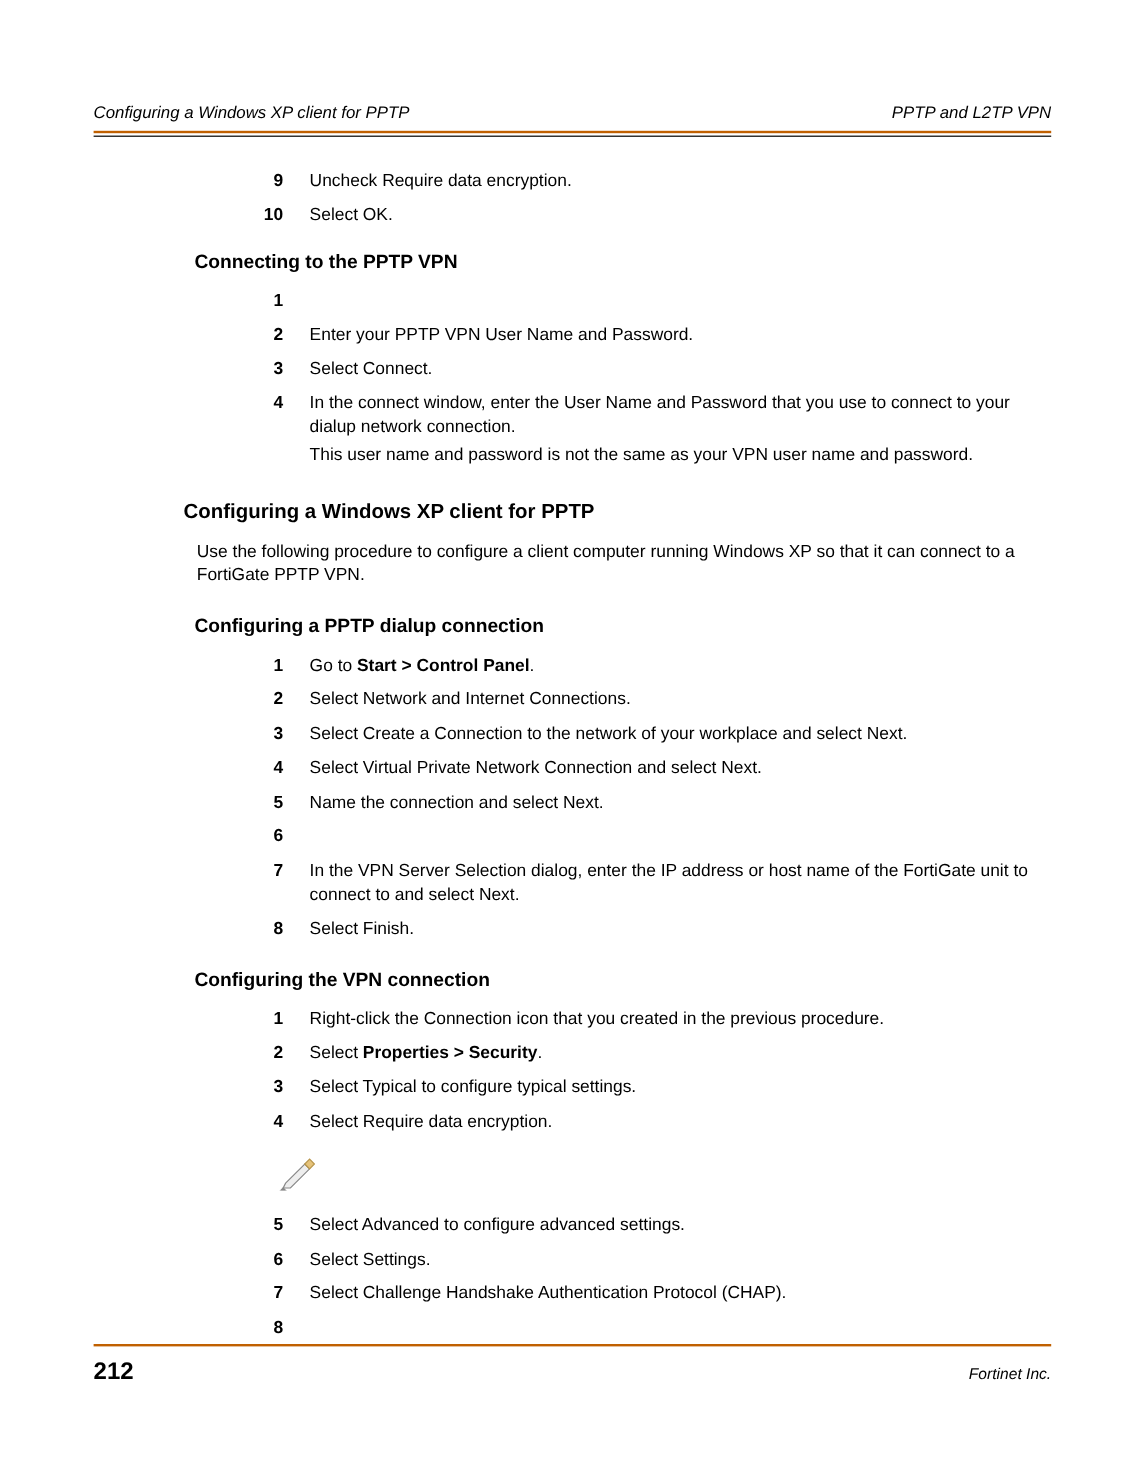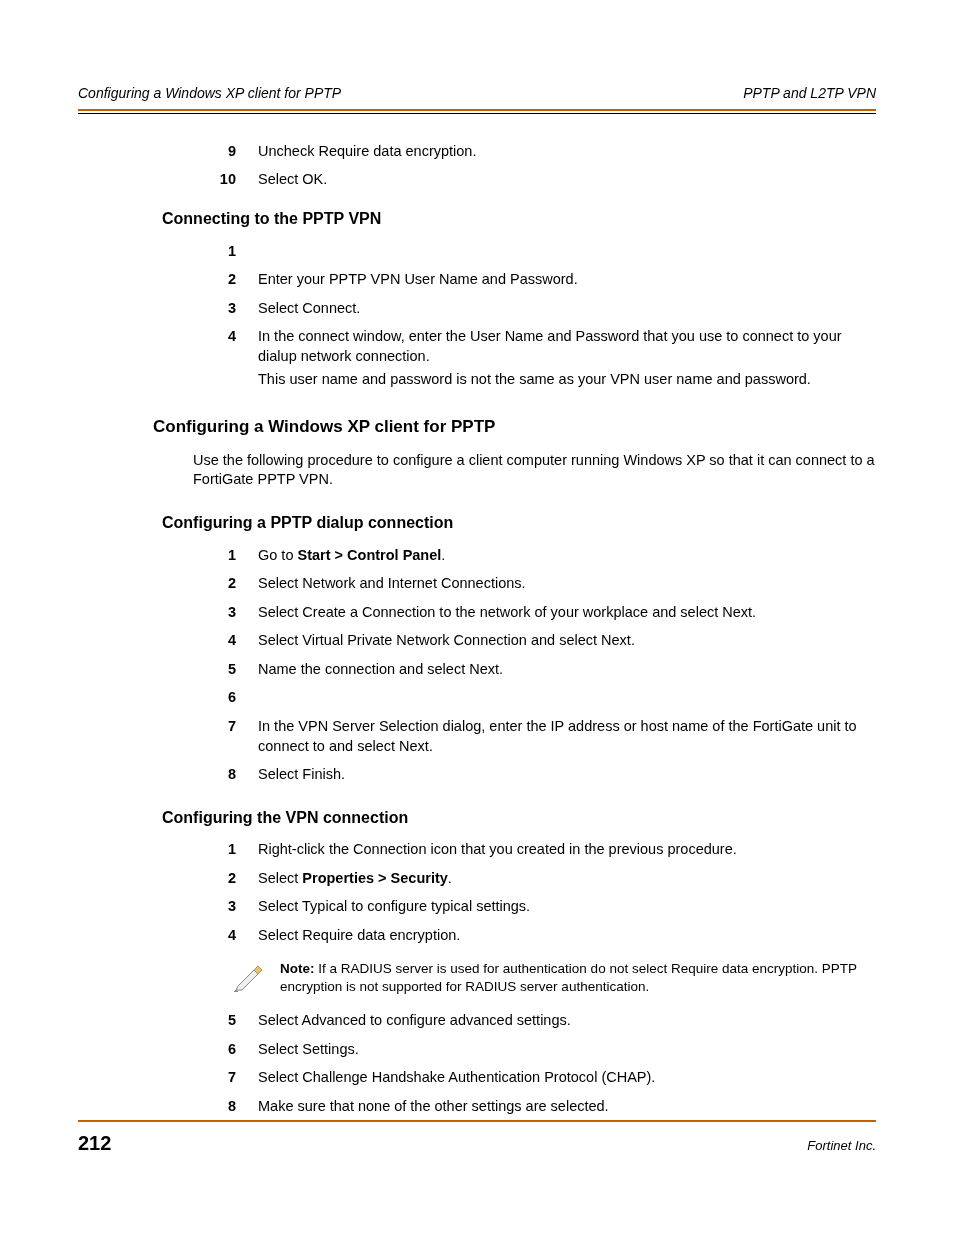--- a/index.html
+++ b/index.html
@@ -59,21 +59,21 @@
   }
   .h2 {
     font-weight: bold;
     font-size: 17px;
     margin-left: 75px;
     margin-top: 26px;
     margin-bottom: 12px;
   }
   .h3.first { margin-top: 18px; }
   .intro {
-    margin-left: 115px;
+    margin-left: 86px;
     margin-bottom: 9px;
   }
   .note-row {
     display: flex;
     align-items: flex-start;
     margin: 14px 0 14px 0;
   }
   .note-icon {
     width: 180px;
     flex-shrink: 0;
@@ -211,41 +211,37 @@
   <div class="note-row">
     <div class="note-icon">
       <svg viewBox="0 0 34 30">
         <g fill="none" stroke="#888" stroke-width="1">
           <path d="M6 24 L22 8 L26 12 L10 28 L4 28 Z" fill="#eee"></path>
           <path d="M22 8 L26 4 L30 8 L26 12 Z" fill="#e6c37a" stroke="#b8954a"></path>
           <path d="M4 28 L2 30 L6 30 Z" fill="#888"></path>
         </g>
       </svg>
     </div>
-    <div class="note-text">
-      <b>Note:</b><span> If a RADIUS server is used for authentication do not select Require data encryption. PPTP encryption is not supported for RADIUS server authentication.</span>
-    </div>
   </div>
 
   <div id="sec4b-steps">
       <div class="step-row">
         <div class="step-num">5</div>
         <div class="step-text">Select Advanced to configure advanced settings.</div>
       </div>
       <div class="step-row">
         <div class="step-num">6</div>
         <div class="step-text">Select Settings.</div>
       </div>
       <div class="step-row">
         <div class="step-num">7</div>
         <div class="step-text">Select Challenge Handshake Authentication Protocol (CHAP).</div>
       </div>
       <div class="step-row">
         <div class="step-num">8</div>
-        <div class="step-text">Make sure that none of the other settings are selected.</div>
       </div>
     </div>
 
 </div>
 
 <div class="footer">
   <span class="page-num">212</span>
   <span class="footer-right">Fortinet Inc.</span>
 </div>
 

